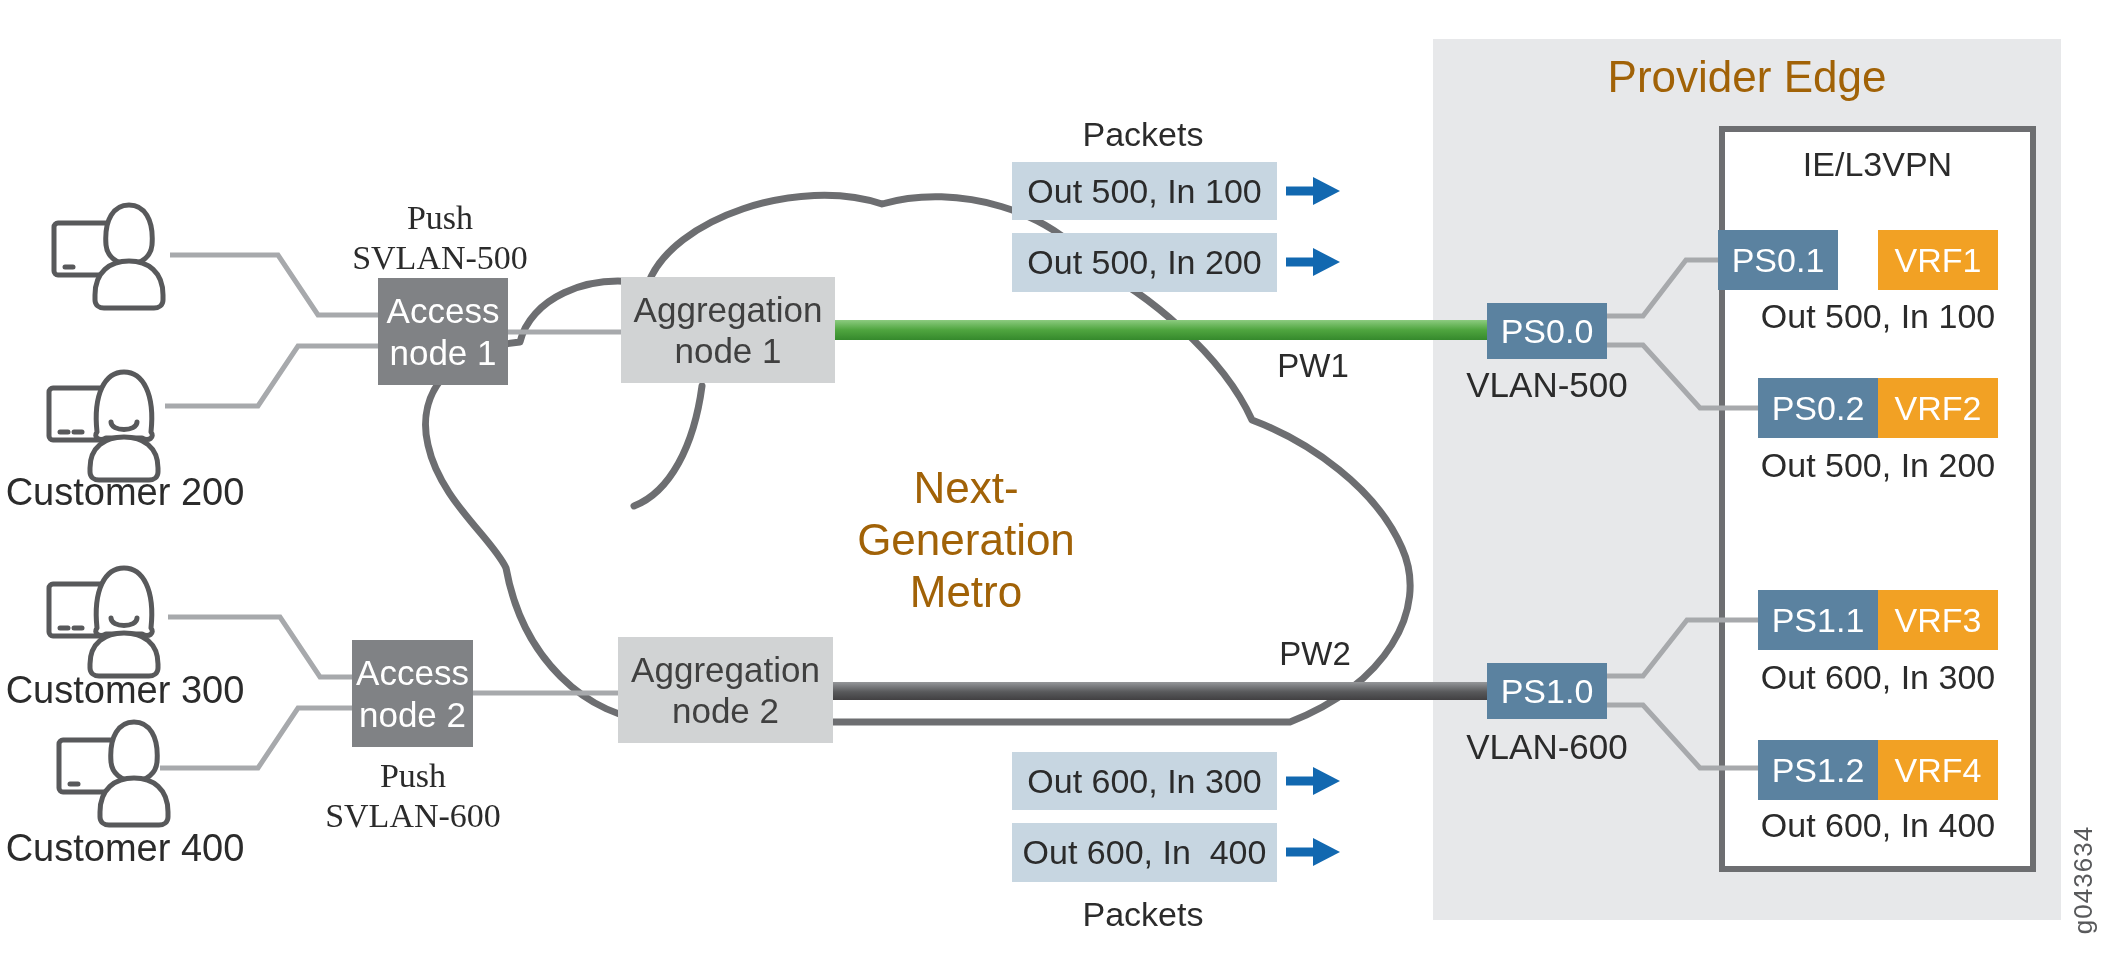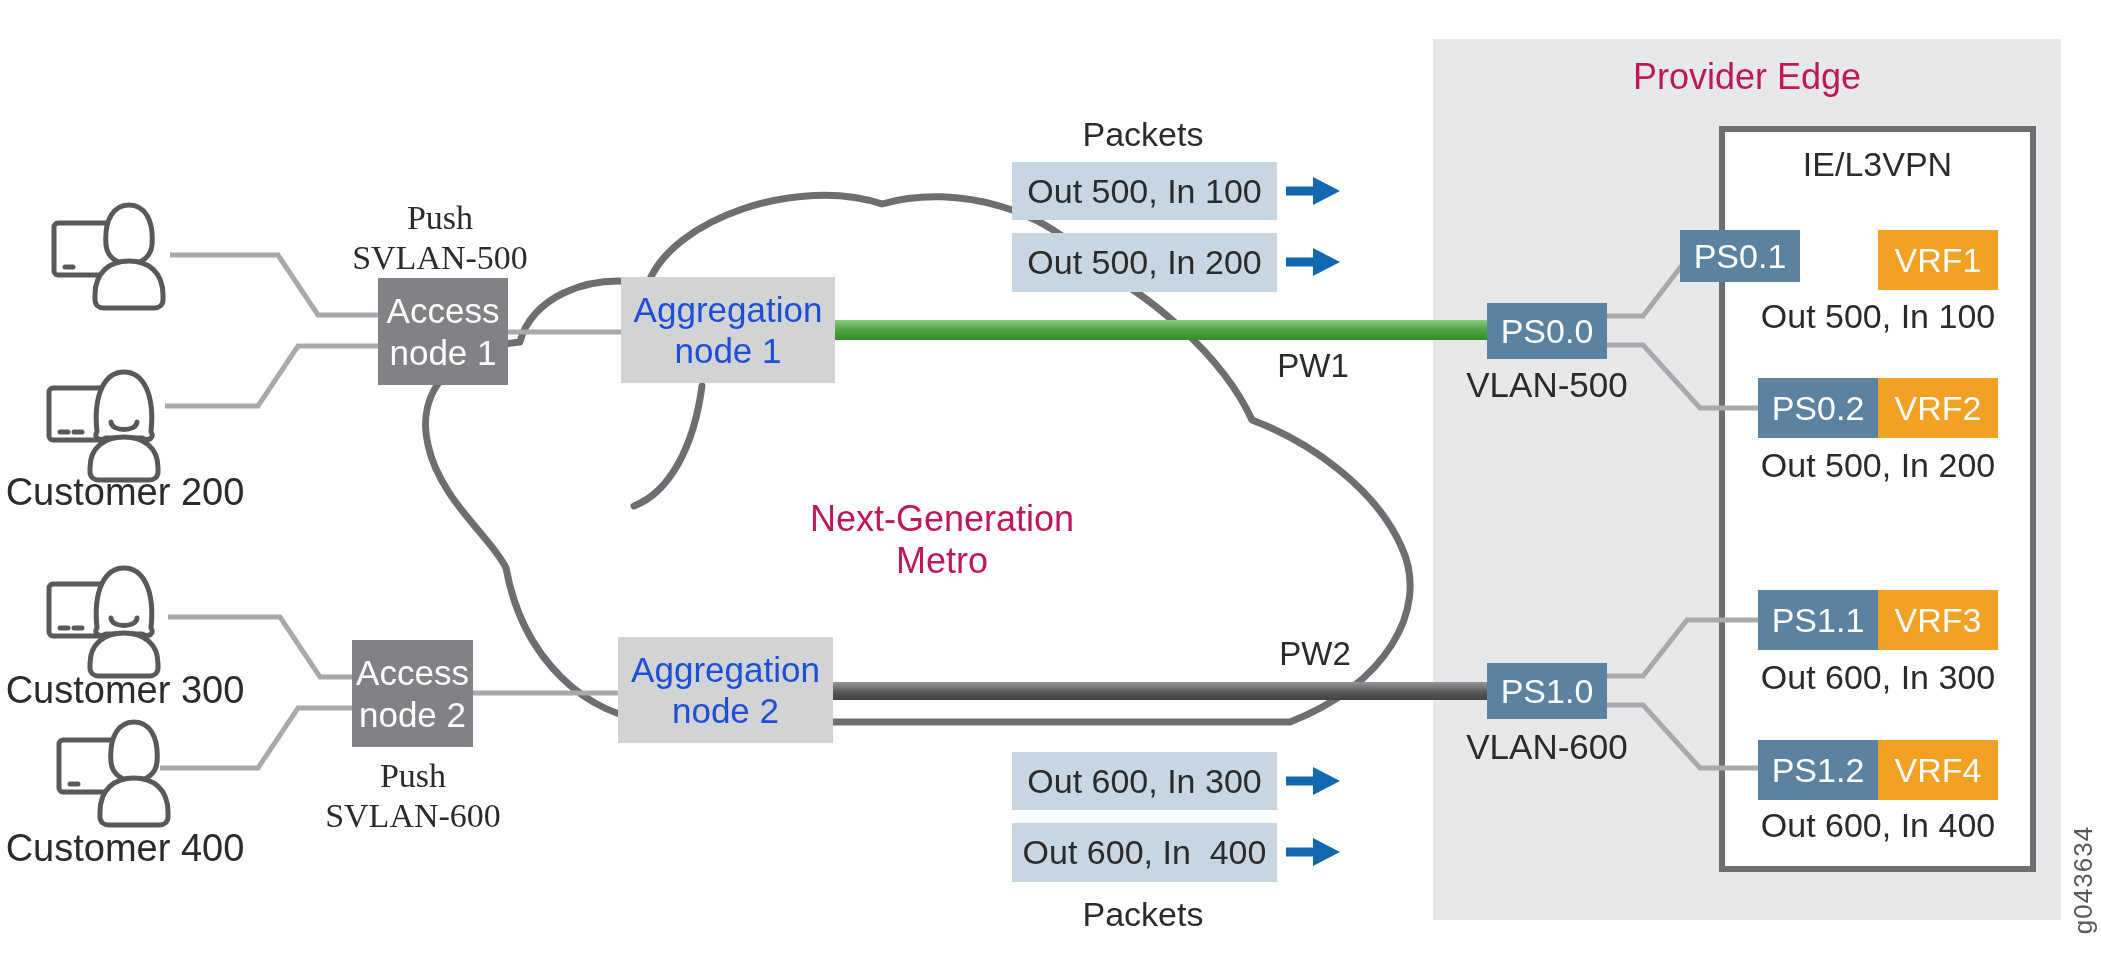--- a/index.html
+++ b/index.html
@@ -15,30 +15,30 @@
   
   #pe-region{left:1433px;top:39px;width:628px;height:881px;background:#e7e8ea;z-index:0;}
   #vpn-box{left:1719px;top:126px;width:317px;height:746px;background:#ffffff;
            border:6px solid #6d6e71;box-sizing:border-box;z-index:1;}
   #wires{left:0;top:0;width:2101px;height:960px;z-index:2;}
   .z3{z-index:3;}
 
   
   .node{line-height:1.18;font-size:35px;}
   .access-node{background:#808285;color:#ffffff;}
-  .agg-node{background:#d1d3d4;color:#1d4ed8;}
+  .agg-node{background:#d1d3d4;color:#404040;}
 
   
   .ps-chip{background:#5b82a0;color:#ffffff;font-size:34px;}
   .vrf-chip{background:#f2a124;color:#ffffff;font-size:34px;}
 
   
   .customer-label{font-size:38px;}
   .push-label{font-size:34px;line-height:1.18;font-family:Liberation Serif, serif;}
-  .blue-label{color:#be185d;font-size:36px;line-height:1.18;}
+  .blue-label{color:#a16207;font-size:44px;line-height:1.18;}
   .pw-label{font-size:33px;}
   .plain-label{font-size:34px;}
   .packet-box{background:#c7d6e1;font-size:34px;}
   .traffic-label{font-size:34px;}
   .vlan-label{font-size:35px;}
   .figure-id{font-size:26px;color:#58595b;transform:rotate(-90deg);letter-spacing:1px;}
 
   .person-svg{width:100%;height:100%;display:block;}
 </style>
 </head>
@@ -162,21 +162,21 @@
   <div class="abs z3 center node agg-node preline" style="left:621px;top:277px;width:214px;height:106px">Aggregation
 node 1</div>
 
   <div class="abs z3 center node access-node preline" style="left:352px;top:640px;width:121px;height:107px">Access
 node 2</div>
   <div class="abs z3 center push-label preline" style="left:293px;top:754px;width:240px;height:84px">Push
 SVLAN-600</div>
   <div class="abs z3 center node agg-node preline" style="left:618px;top:637px;width:215px;height:106px">Aggregation
 node 2</div>
 
-  <div class="abs z3 center blue-label preline" style="left:792px;top:500px;width:300px;height:80px">Next-Generation
+  <div class="abs z3 center blue-label preline" style="left:816px;top:500px;width:300px;height:80px">Next-Generation
 Metro</div>
 
   <div class="abs z3 center pw-label" style="left:1253px;top:348px;width:120px;height:36px">PW1</div>
   <div class="abs z3 center pw-label" style="left:1255px;top:636px;width:120px;height:36px">PW2</div>
 
   <div class="abs z3 center plain-label" style="left:1023px;top:116px;width:240px;height:36px">Packets</div>
   <div class="abs z3 center packet-box pre" style="left:1012px;top:162px;width:265px;height:58px">Out 500, In 100</div>
   <div class="abs z3 center packet-box pre" style="left:1012px;top:233px;width:265px;height:59px">Out 500, In 200</div>
 
   <div class="abs z3 center packet-box pre" style="left:1012px;top:752px;width:265px;height:58px">Out 600, In 300</div>
@@ -185,21 +185,21 @@
 
   <div class="abs z3 center blue-label" style="left:1597px;top:58px;width:300px;height:38px">Provider Edge</div>
   <div class="abs z3 center plain-label" style="left:1719px;top:146px;width:317px;height:36px">IE/L3VPN</div>
 
   <div class="abs z3 center ps-chip" style="left:1487px;top:303px;width:120px;height:56px">PS0.0</div>
   <div class="abs z3 center vlan-label" style="left:1447px;top:368px;width:200px;height:34px">VLAN-500</div>
 
   <div class="abs z3 center ps-chip" style="left:1487px;top:663px;width:120px;height:56px">PS1.0</div>
   <div class="abs z3 center vlan-label" style="left:1447px;top:730px;width:200px;height:34px">VLAN-600</div>
 
-  <div class="abs z3 center ps-chip" style="left:1680px;top:230px;width:120px;height:52px">PS0.1</div>
+  <div class="abs z3 center ps-chip" style="left:1718px;top:230px;width:120px;height:60px">PS0.1</div>
   <div class="abs z3 center vrf-chip" style="left:1878px;top:230px;width:120px;height:60px">VRF1</div>
   <div class="abs z3 center traffic-label" style="left:1758px;top:299px;width:240px;height:34px">Out 500, In 100</div>
 
   <div class="abs z3 center ps-chip" style="left:1758px;top:378px;width:120px;height:60px">PS0.2</div>
   <div class="abs z3 center vrf-chip" style="left:1878px;top:378px;width:120px;height:60px">VRF2</div>
   <div class="abs z3 center traffic-label" style="left:1758px;top:448px;width:240px;height:34px">Out 500, In 200</div>
 
   <div class="abs z3 center ps-chip" style="left:1758px;top:590px;width:120px;height:60px">PS1.1</div>
   <div class="abs z3 center vrf-chip" style="left:1878px;top:590px;width:120px;height:60px">VRF3</div>
   <div class="abs z3 center traffic-label" style="left:1758px;top:660px;width:240px;height:34px">Out 600, In 300</div>

